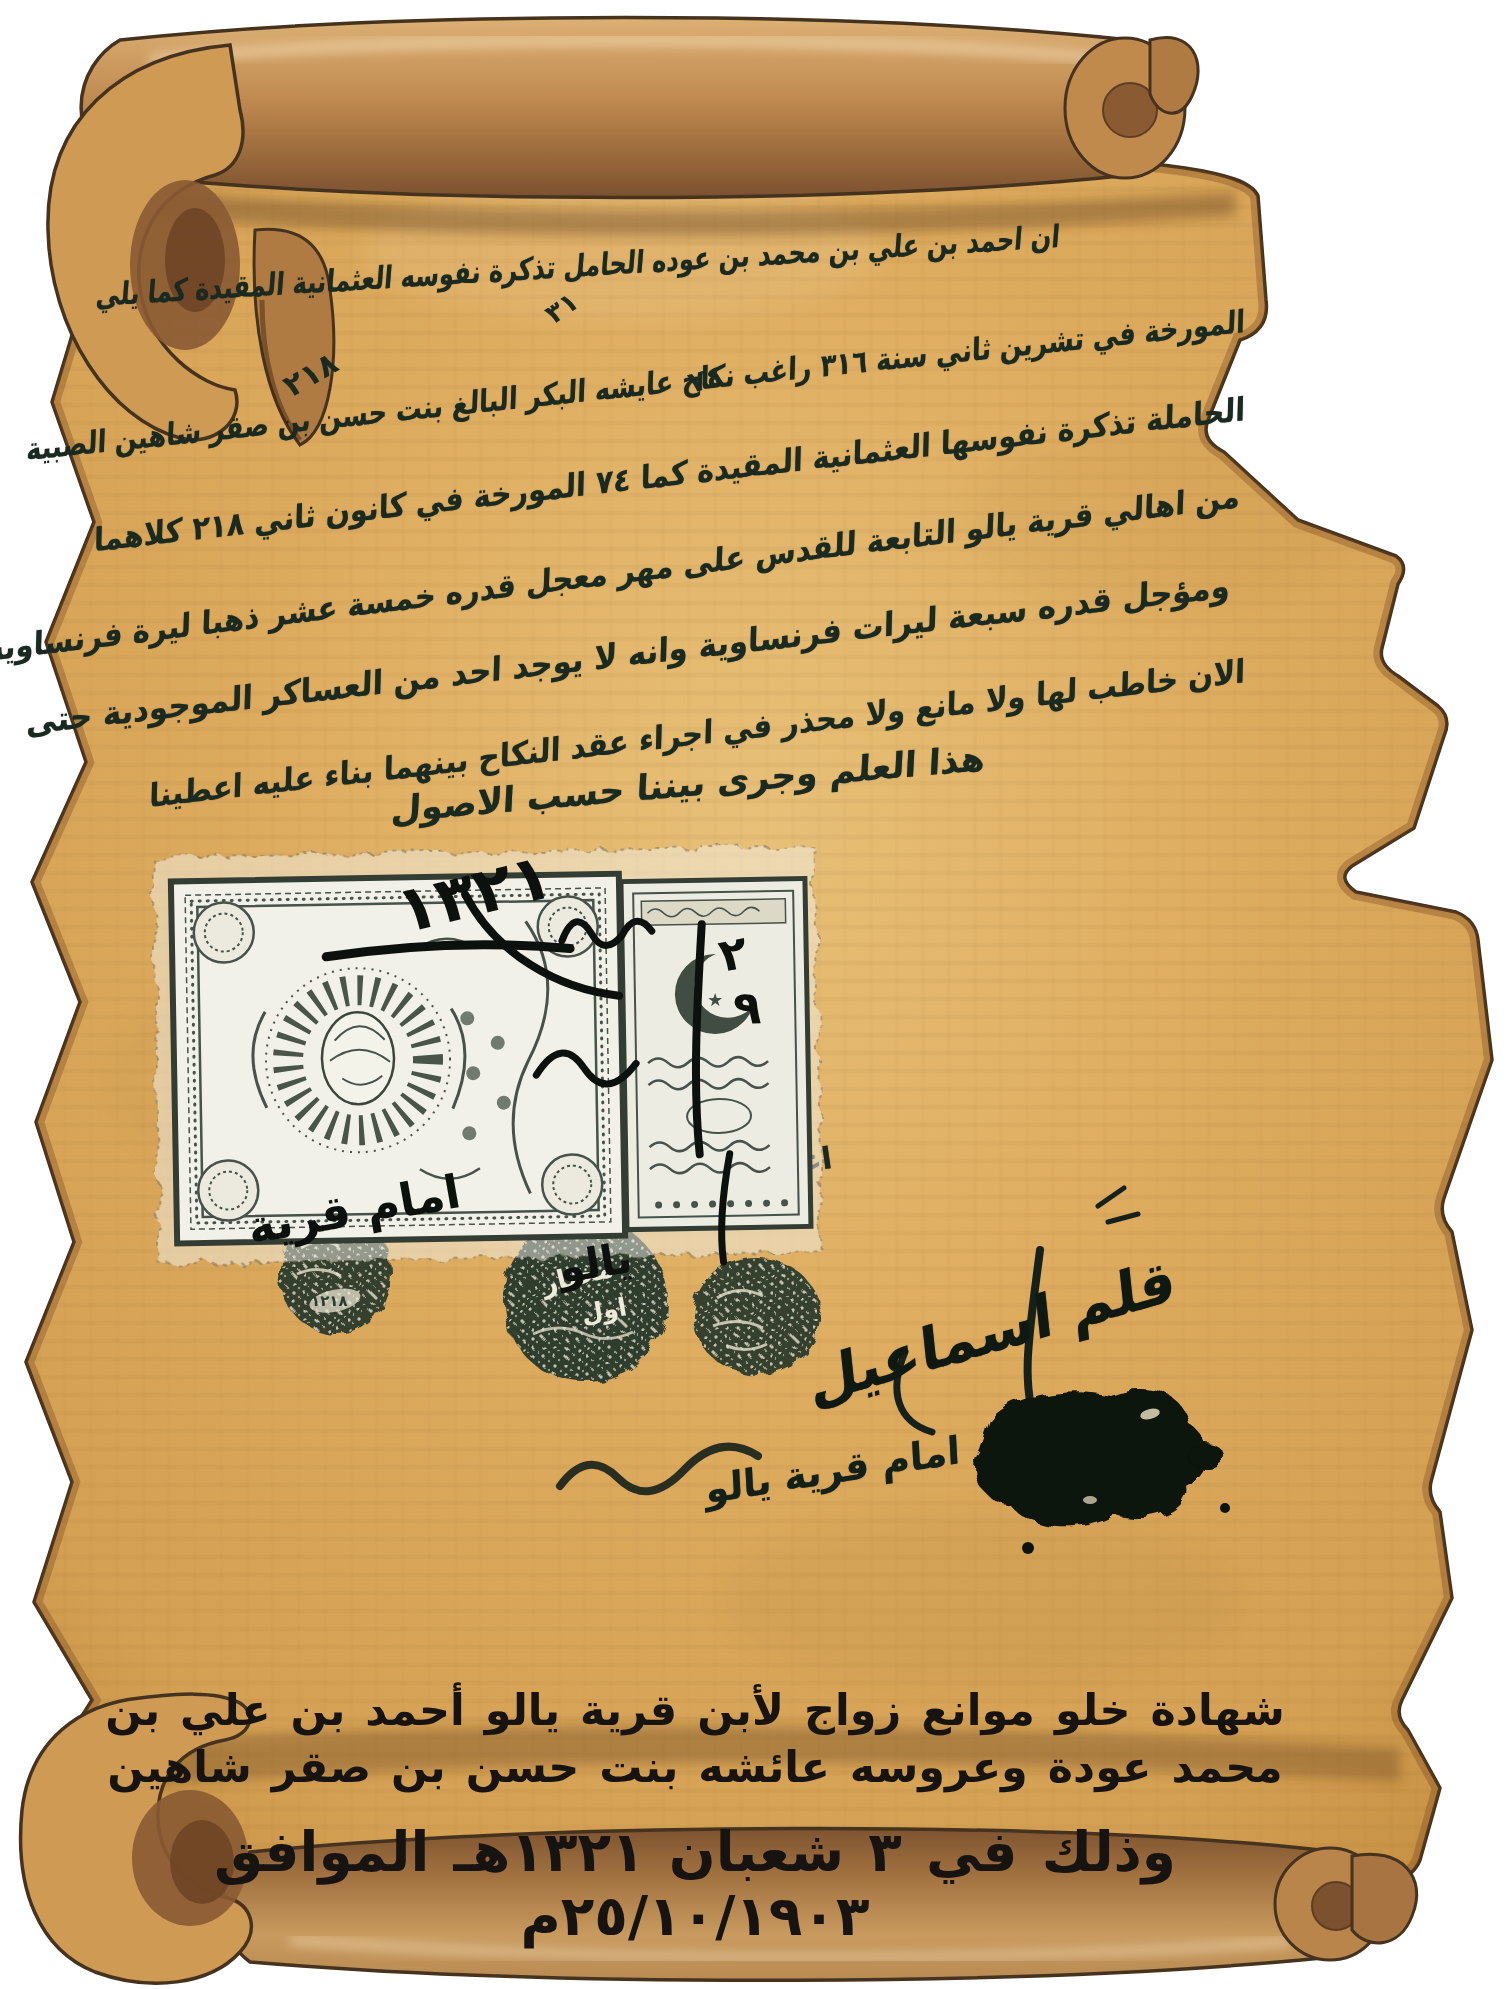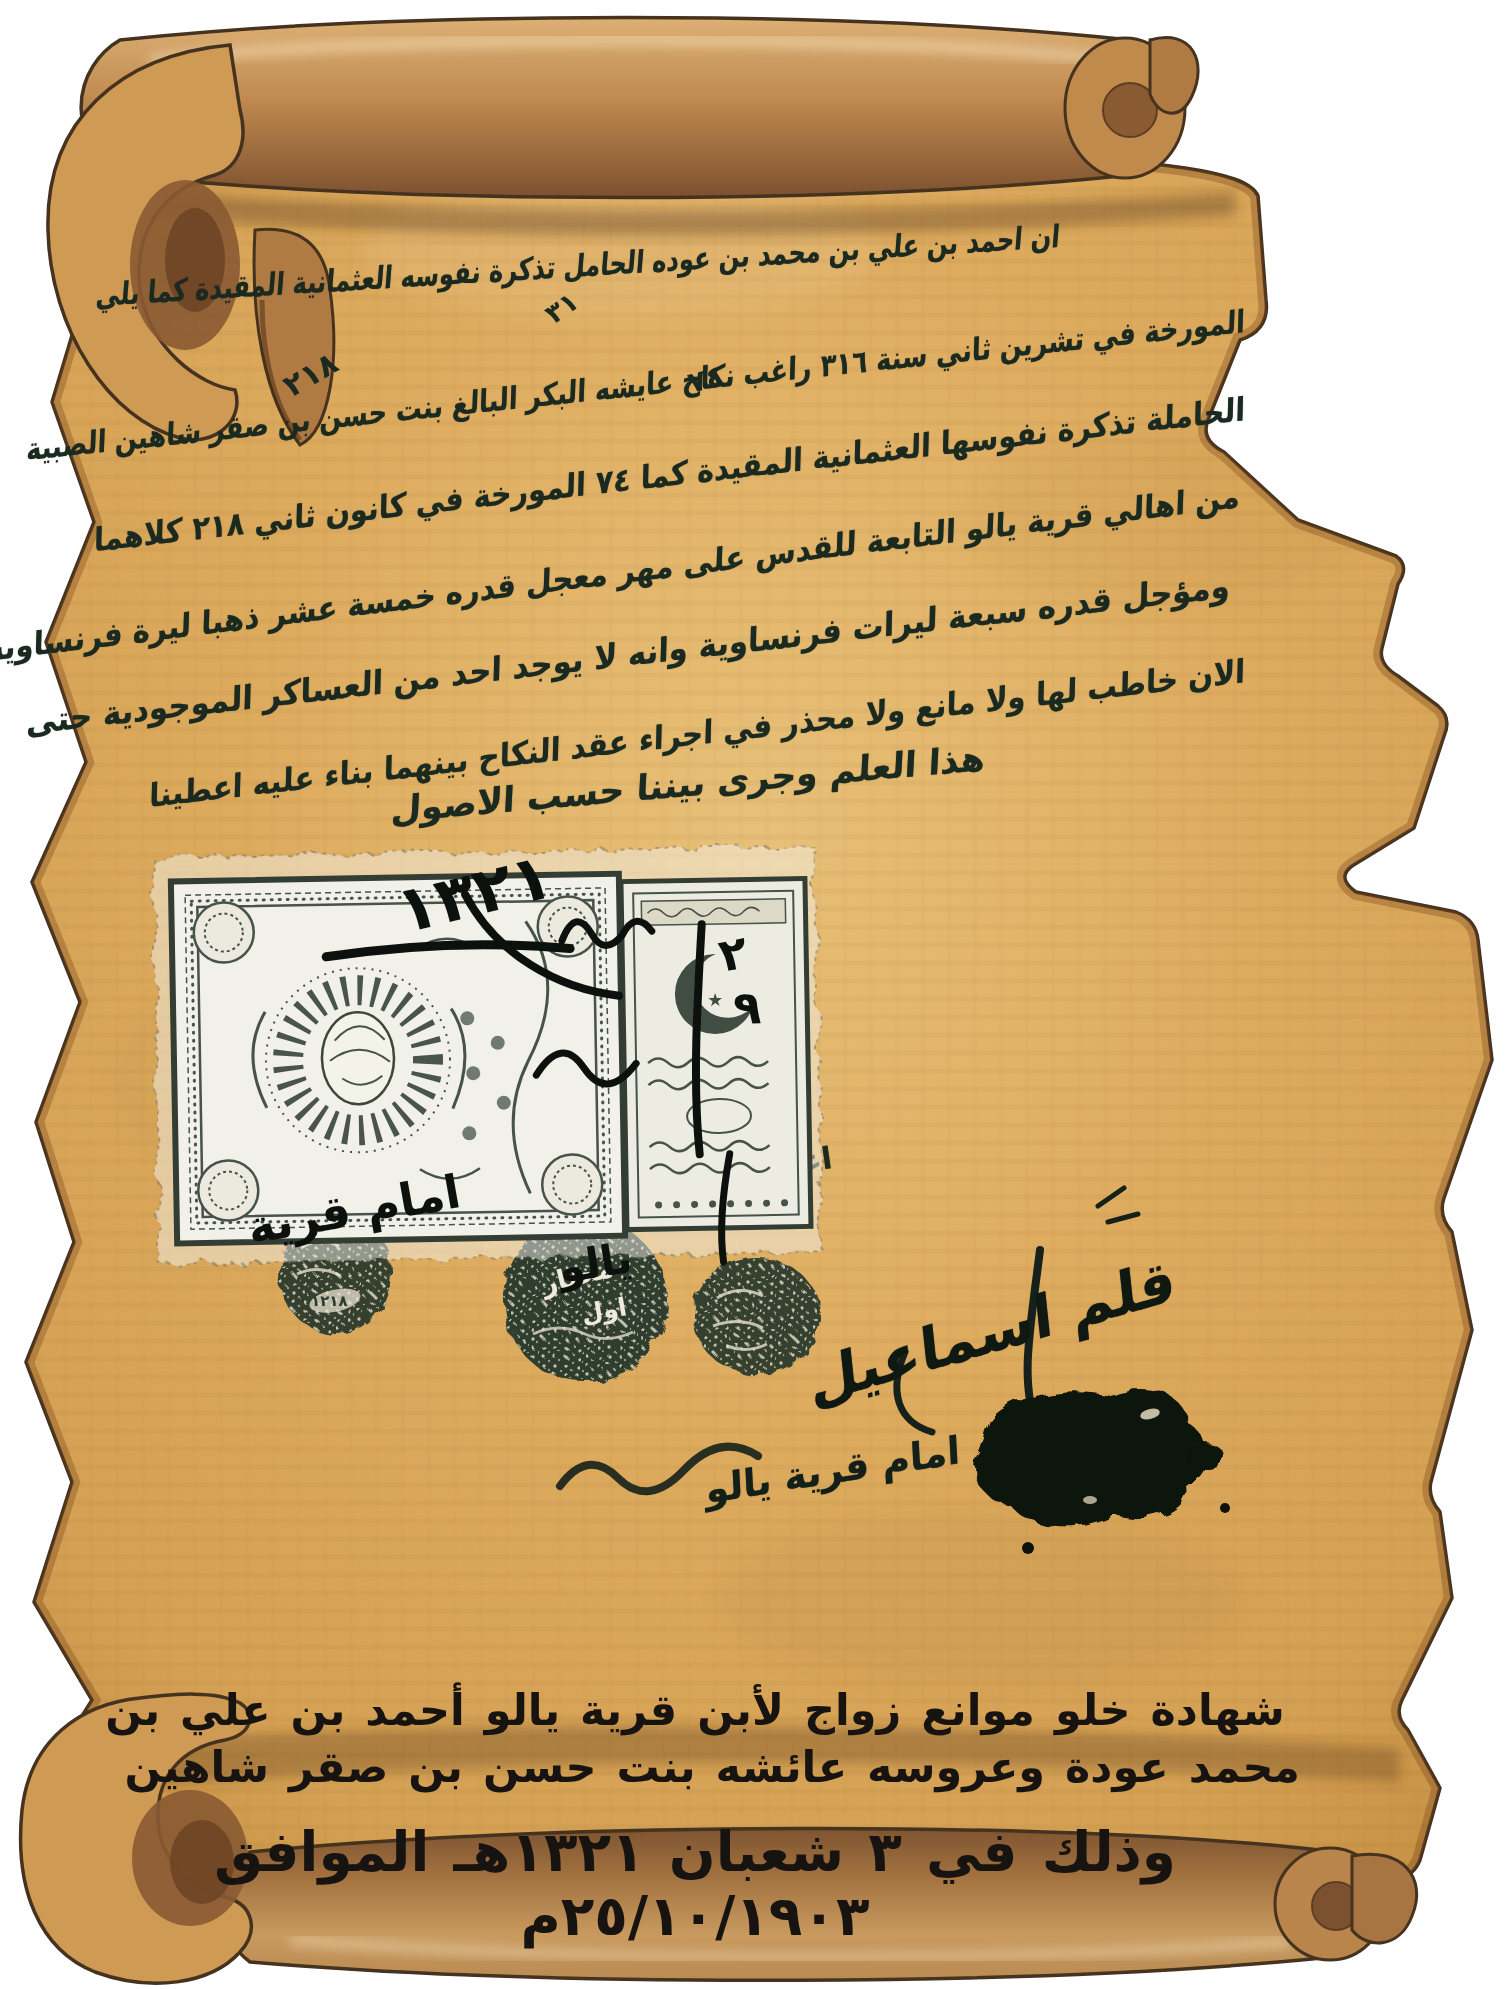--- a/index.html
+++ b/index.html
@@ -23,21 +23,21 @@
   .sup{position:absolute;font-weight:700;color:#1b2a20;font-size:28px;white-space:nowrap;}
   .s1{left:545px;top:292px;font-size:27px;transform:rotate(-35deg);}
   .s2{left:688px;top:362px;font-size:29px;transform:rotate(-15deg);}
   .s3{left:282px;top:356px;font-size:31px;transform:rotate(-30deg);}
   .members{left:760px;top:1140px;font-size:30px;transform:rotate(-8deg);}
   .clerk{left:795px;top:1245px;font-size:58px;transform:rotate(-16deg) skewX(-10deg);color:#101812;}
   .imam{left:540px;top:1428px;width:420px;font-size:38px;transform:rotate(-9deg) skewX(-6deg);color:#13201a;}
   .caption-line{position:absolute;left:90px;width:1210px;text-align:center;direction:rtl;
         font-family:"DejaVu Sans",sans-serif;font-weight:700;color:#161310;word-spacing:5px;}
   .c1{top:1652px;font-size:43px;margin-top:33px;}
-  .c2{top:1742px;font-size:43px;text-align:right;}
+  .c2{top:1742px;font-size:43px;}
   .c3{top:1820px;font-size:55px;}
 </style>
 </head>
 <body>
 
 <div class="canvas">
 
   <svg id="scroll-art" width="1512" height="1989" viewBox="0 0 1512 1989" aria-hidden="true">
     <defs>
       <radialGradient id="parchG" cx="50%" cy="38%" r="78%">

